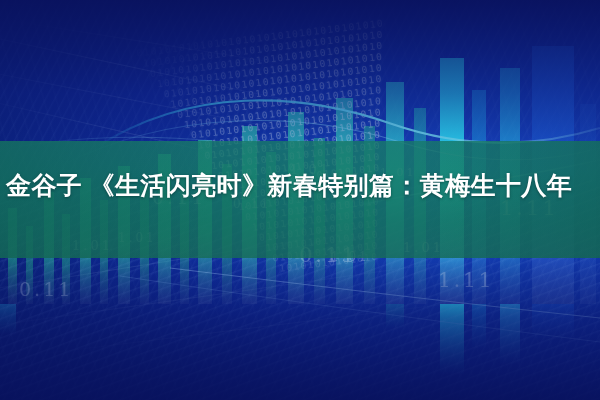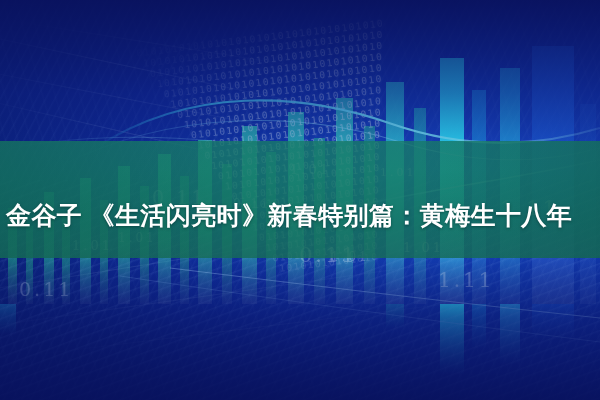--- a/index.html
+++ b/index.html
@@ -133,21 +133,21 @@
   }
   .green-band::after {
     content: "";
     position: absolute; inset: 0;
     background: linear-gradient(90deg, rgba(14,92,86,0.35) 0%, rgba(20,120,100,0.0) 35%, rgba(20,120,100,0.0) 70%, rgba(14,86,74,0.30) 100%);
   }
 
   
   .headline {
     position: absolute;
-    left: 0; top: 156px;
+    left: 0; top: 126px;
     width: 600px; height: 117px;
     display: flex;
     flex-direction: column;
     justify-content: center;
     z-index: 40;
   }
   .line {
     color: #ffffff;
     font-weight: bold;
     font-size: 25px;

